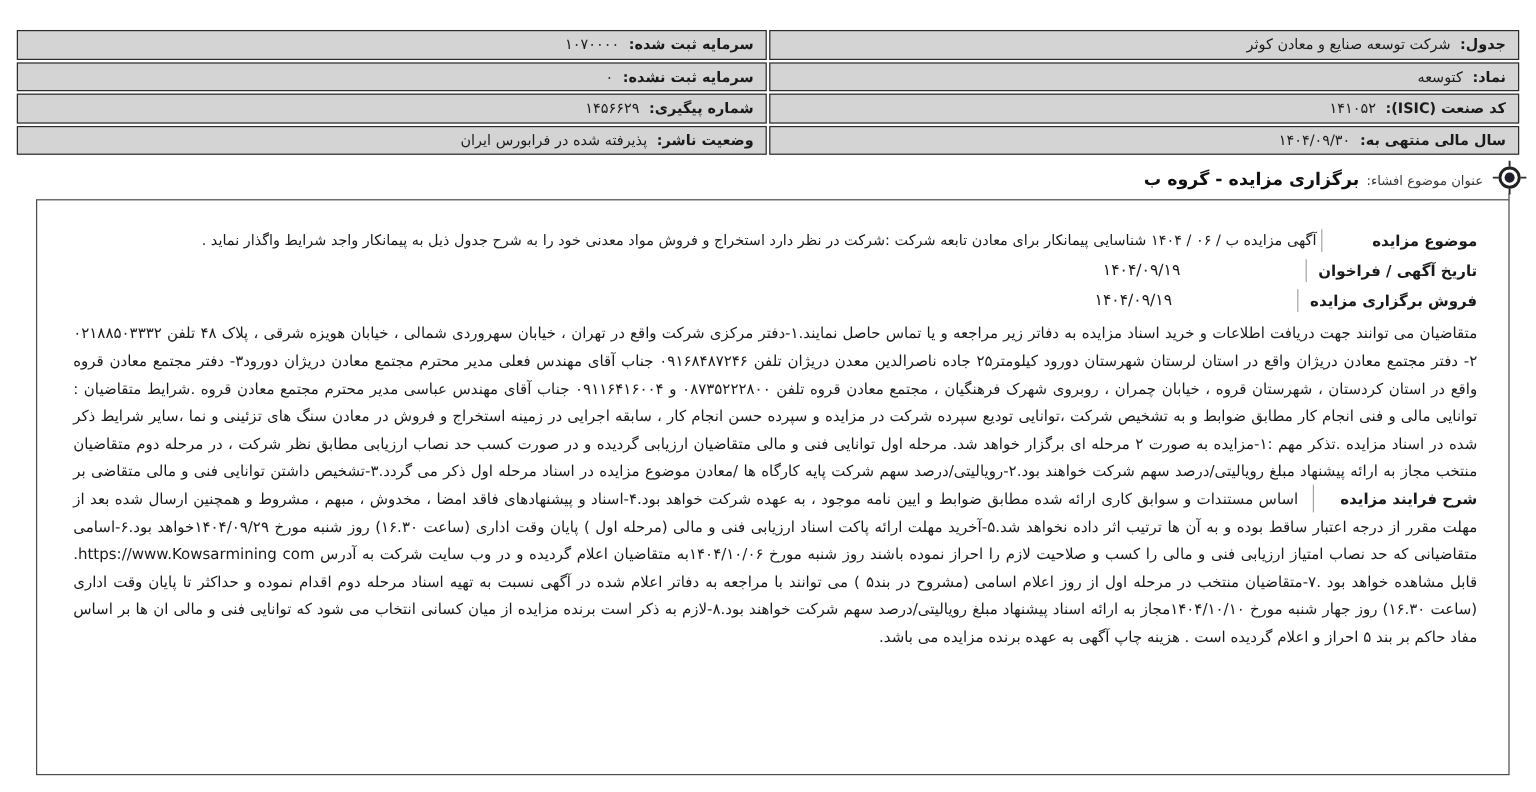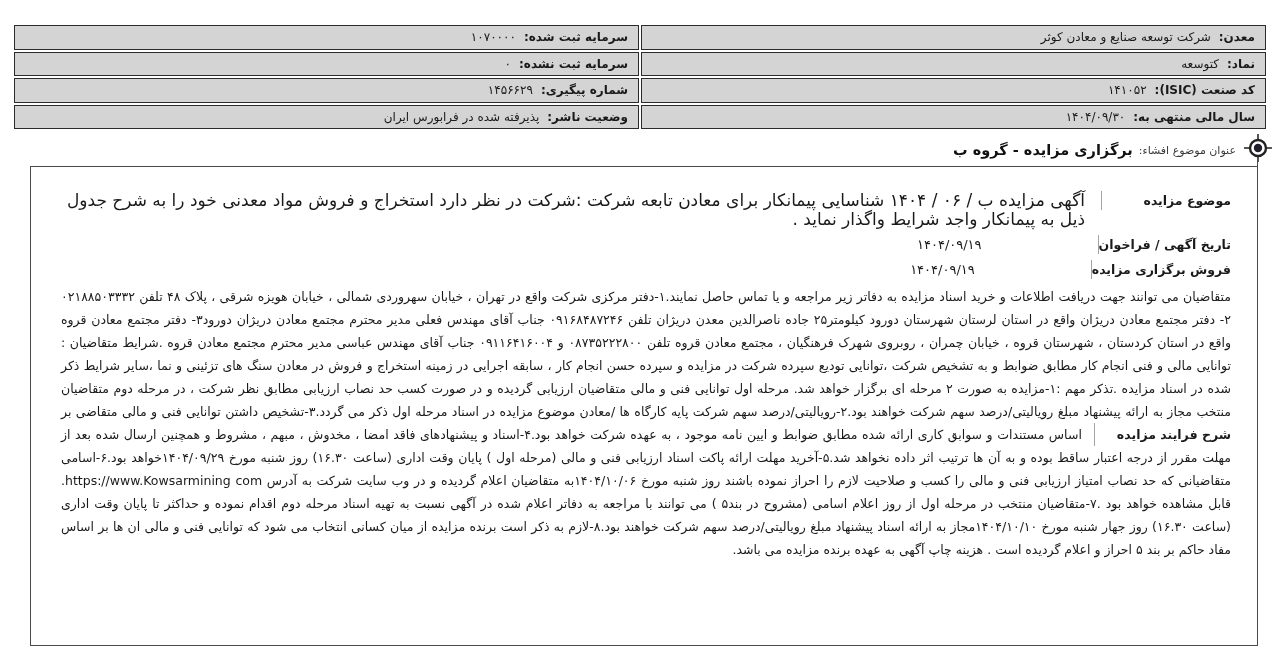--- a/index.html
+++ b/index.html
@@ -75,27 +75,28 @@
     direction: rtl;
     align-items: flex-start;
     margin-bottom: 6px;
   }
   .row-label {
     font-weight: bold;
     font-size: 12.5px;
     min-width: 130px;
     text-align: right;
     border-left: 1px solid #a3a3a3;
-    margin-left: 16px;
+    padding-left: 10px;
+    margin-left: 4px;
     line-height: 19px;
     white-space: nowrap;
   }
   .row-value {
     flex: 1;
-    font-size: 17px;
+    font-size: 12px;
     line-height: 19px;
     text-align: right;
   }
   .date-value { padding-right: 100px; font-size: 13px; letter-spacing: .5px; }
 
   
   .para-row { display: block; margin-top: 2px; margin-bottom: 0; }
   .para-value {
     font-size: 12.5px;
     line-height: 23px;
@@ -119,21 +120,21 @@
   .p-text { }
 
   .result-row { margin-top: 14px; }
   .result-row .row-label { min-width: 0; }
 </style>
 </head>
 <body>
 
 <div class="header-table">
   <div class="hcell">
-    <span class="hlabel">معدن:</span>
+    <span class="hlabel">جدول:</span>
     <span class="hvalue">شرکت توسعه صنایع و معادن کوثر</span>
   </div>
   <div class="hcell">
     <span class="hlabel">سرمایه ثبت شده:</span>
     <span class="hvalue">۱۰۷۰۰۰۰</span>
   </div>
   <div class="hcell">
     <span class="hlabel">نماد:</span>
     <span class="hvalue">کتوسعه</span>
   </div>

